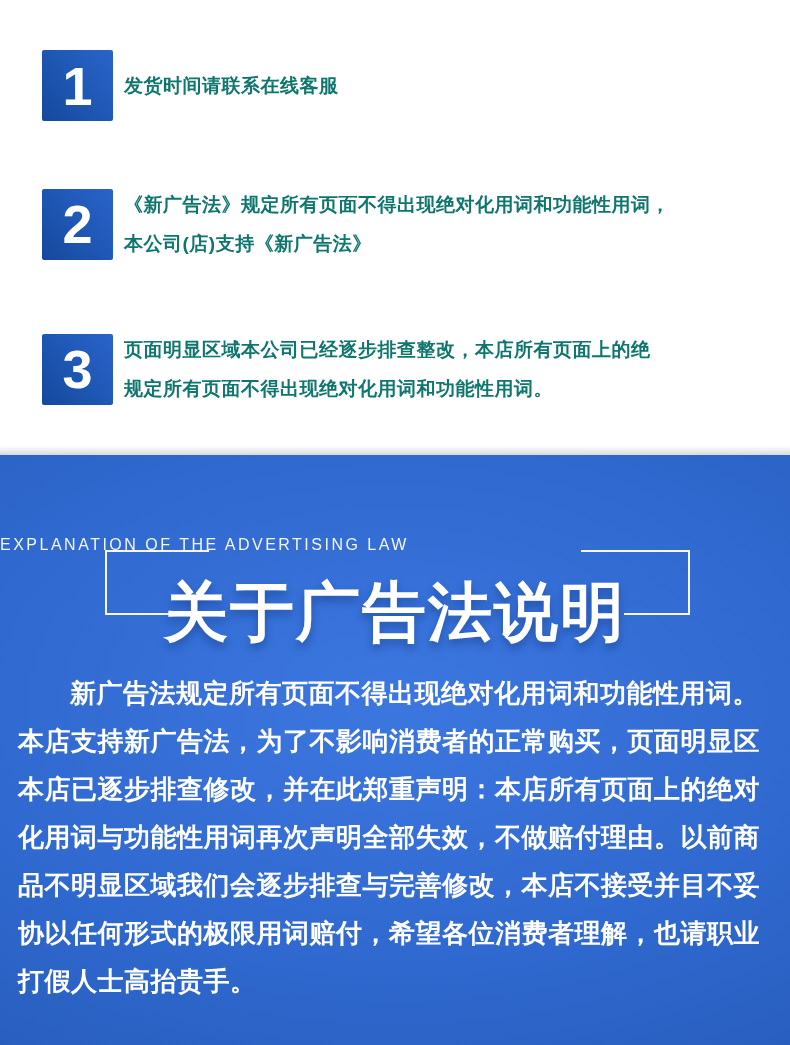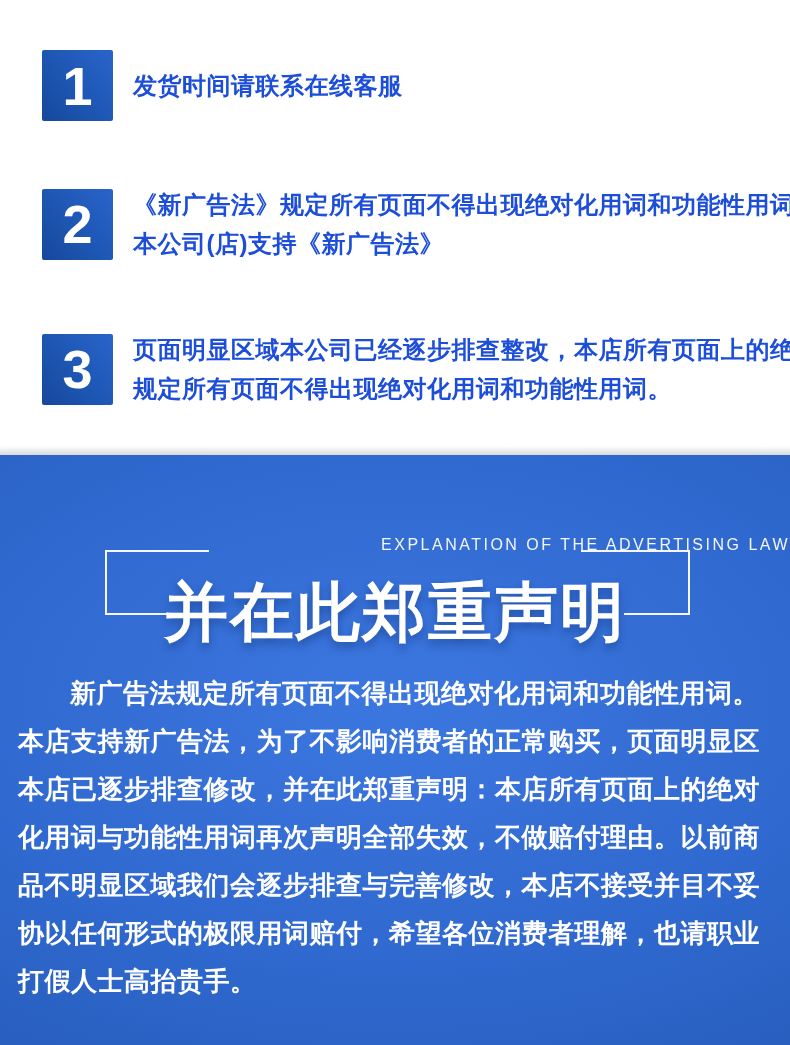--- a/index.html
+++ b/index.html
@@ -47,28 +47,28 @@
     background: linear-gradient(50deg, #16489c 0%, #1d56b2 45%, #2a64ca 100%);
     display: flex;
     align-items: center;
     justify-content: center;
     color: #ffffff;
     font-size: 54px;
     font-weight: bold;
     line-height: 1;
   }
   .notice-text {
-    margin-left: 20px;
+    margin-left: 11px;
     width: max-content;
     max-width: 700px;
     white-space: pre-line;
-    font-size: 24px;
+    font-size: 19px;
     font-weight: bold;
     line-height: 39px;
-    color: #1d4ed8;
+    color: #0f766e;
     letter-spacing: 0.5px;
   }
 
   
   .banner {
     position: relative;
     width: 790px;
     height: 590px;
     background: radial-gradient(120% 95% at 50% 42%, #3c77e0 0%, #2f68ce 48%, #2156b0 100%);
     color: #ffffff;
@@ -83,21 +83,21 @@
   .seg.top-right    { left: 581px; top: 95px;  width: 109px; }
   .seg.v-left       { left: 105px; top: 95px;  height: 65px; }
   .seg.v-right      { left: 688px; top: 95px;  height: 65px; }
   .seg.bottom-left  { left: 105px; top: 158px; width: 66px; }
   .seg.bottom-right { left: 624px; top: 158px; width: 66px; }
 
   .eyebrow {
     position: absolute;
     top: 81px;
     left: 0; right: 0;
-    text-align: right;
+    text-align: left;
     font-size: 16px;
     font-weight: normal;
     letter-spacing: 2.5px;
     color: #f2f6fd;
   }
   .banner-title {
     position: absolute;
     top: 122px;
     left: 0; right: 0;
     text-align: center;
@@ -158,21 +158,21 @@
   <div class="banner">
 
     <div class="seg h top-left"></div>
     <div class="seg h top-right"></div>
     <div class="seg v v-left"></div>
     <div class="seg v v-right"></div>
     <div class="seg h bottom-left"></div>
     <div class="seg h bottom-right"></div>
 
     <div class="eyebrow">EXPLANATION OF THE ADVERTISING LAW</div>
-    <div class="banner-title">并在此郑重声明</div>
+    <div class="banner-title">关于广告法说明</div>
     <div class="banner-paragraph">新广告法规定所有页面不得出现绝对化用词和功能性用词。
 本店支持新广告法，为了不影响消费者的正常购买，页面明显区
 本店已逐步排查修改，并在此郑重声明：本店所有页面上的绝对
 化用词与功能性用词再次声明全部失效，不做赔付理由。以前商
 品不明显区域我们会逐步排查与完善修改，本店不接受并目不妥
 协以任何形式的极限用词赔付，希望各位消费者理解，也请职业
 打假人士高抬贵手。</div>
 
   </div>
 

